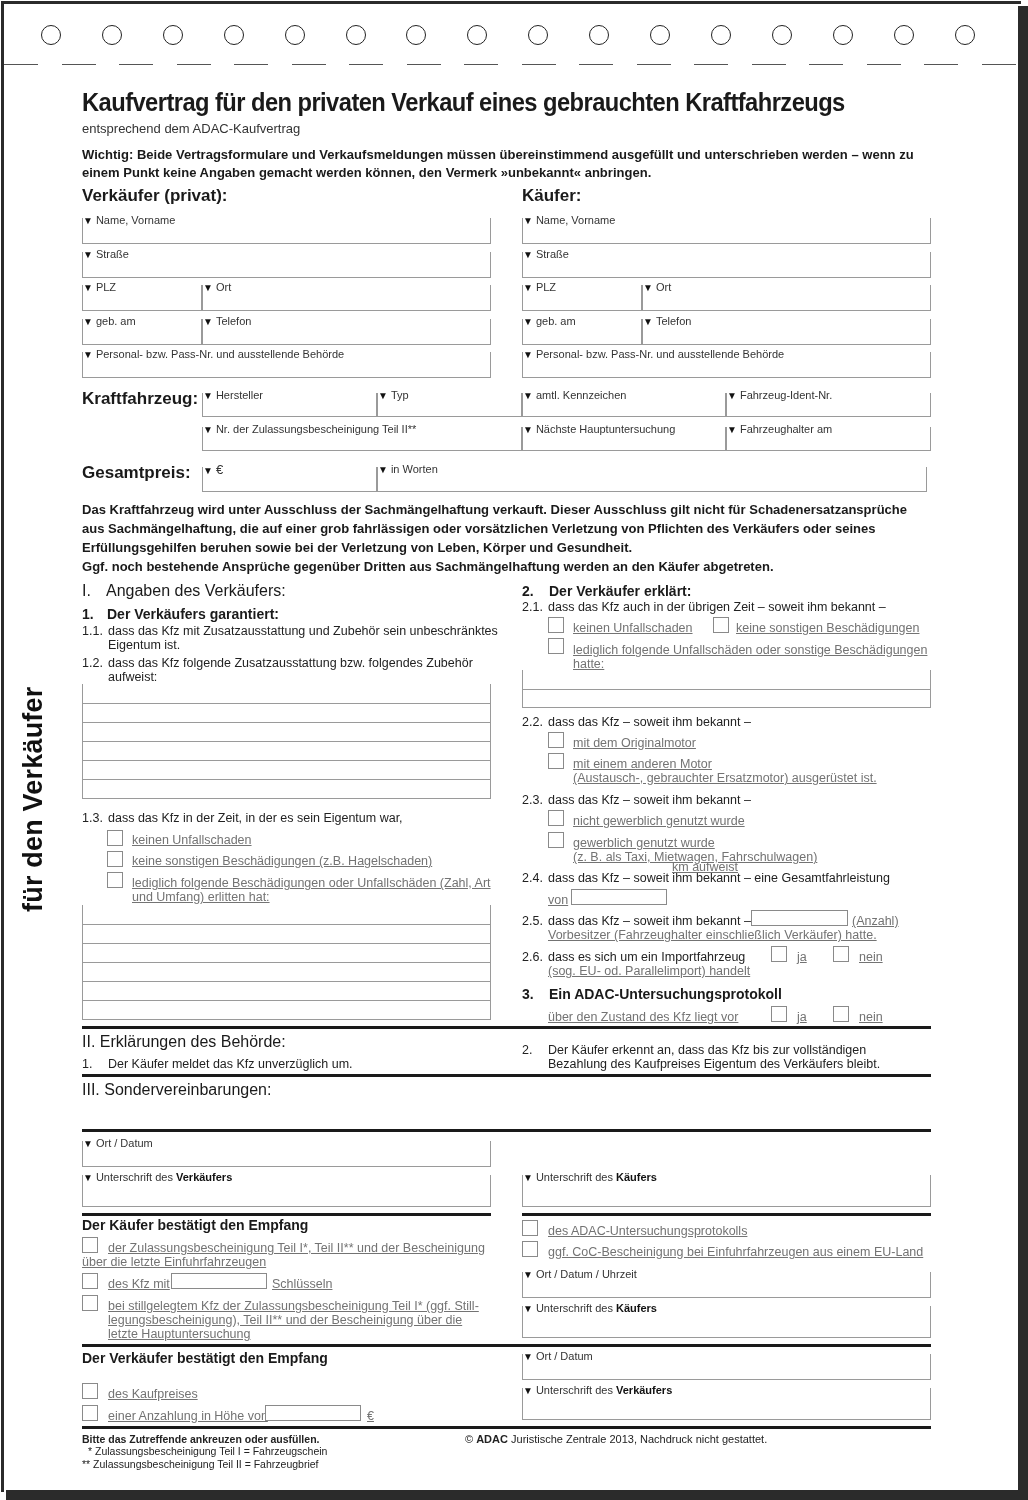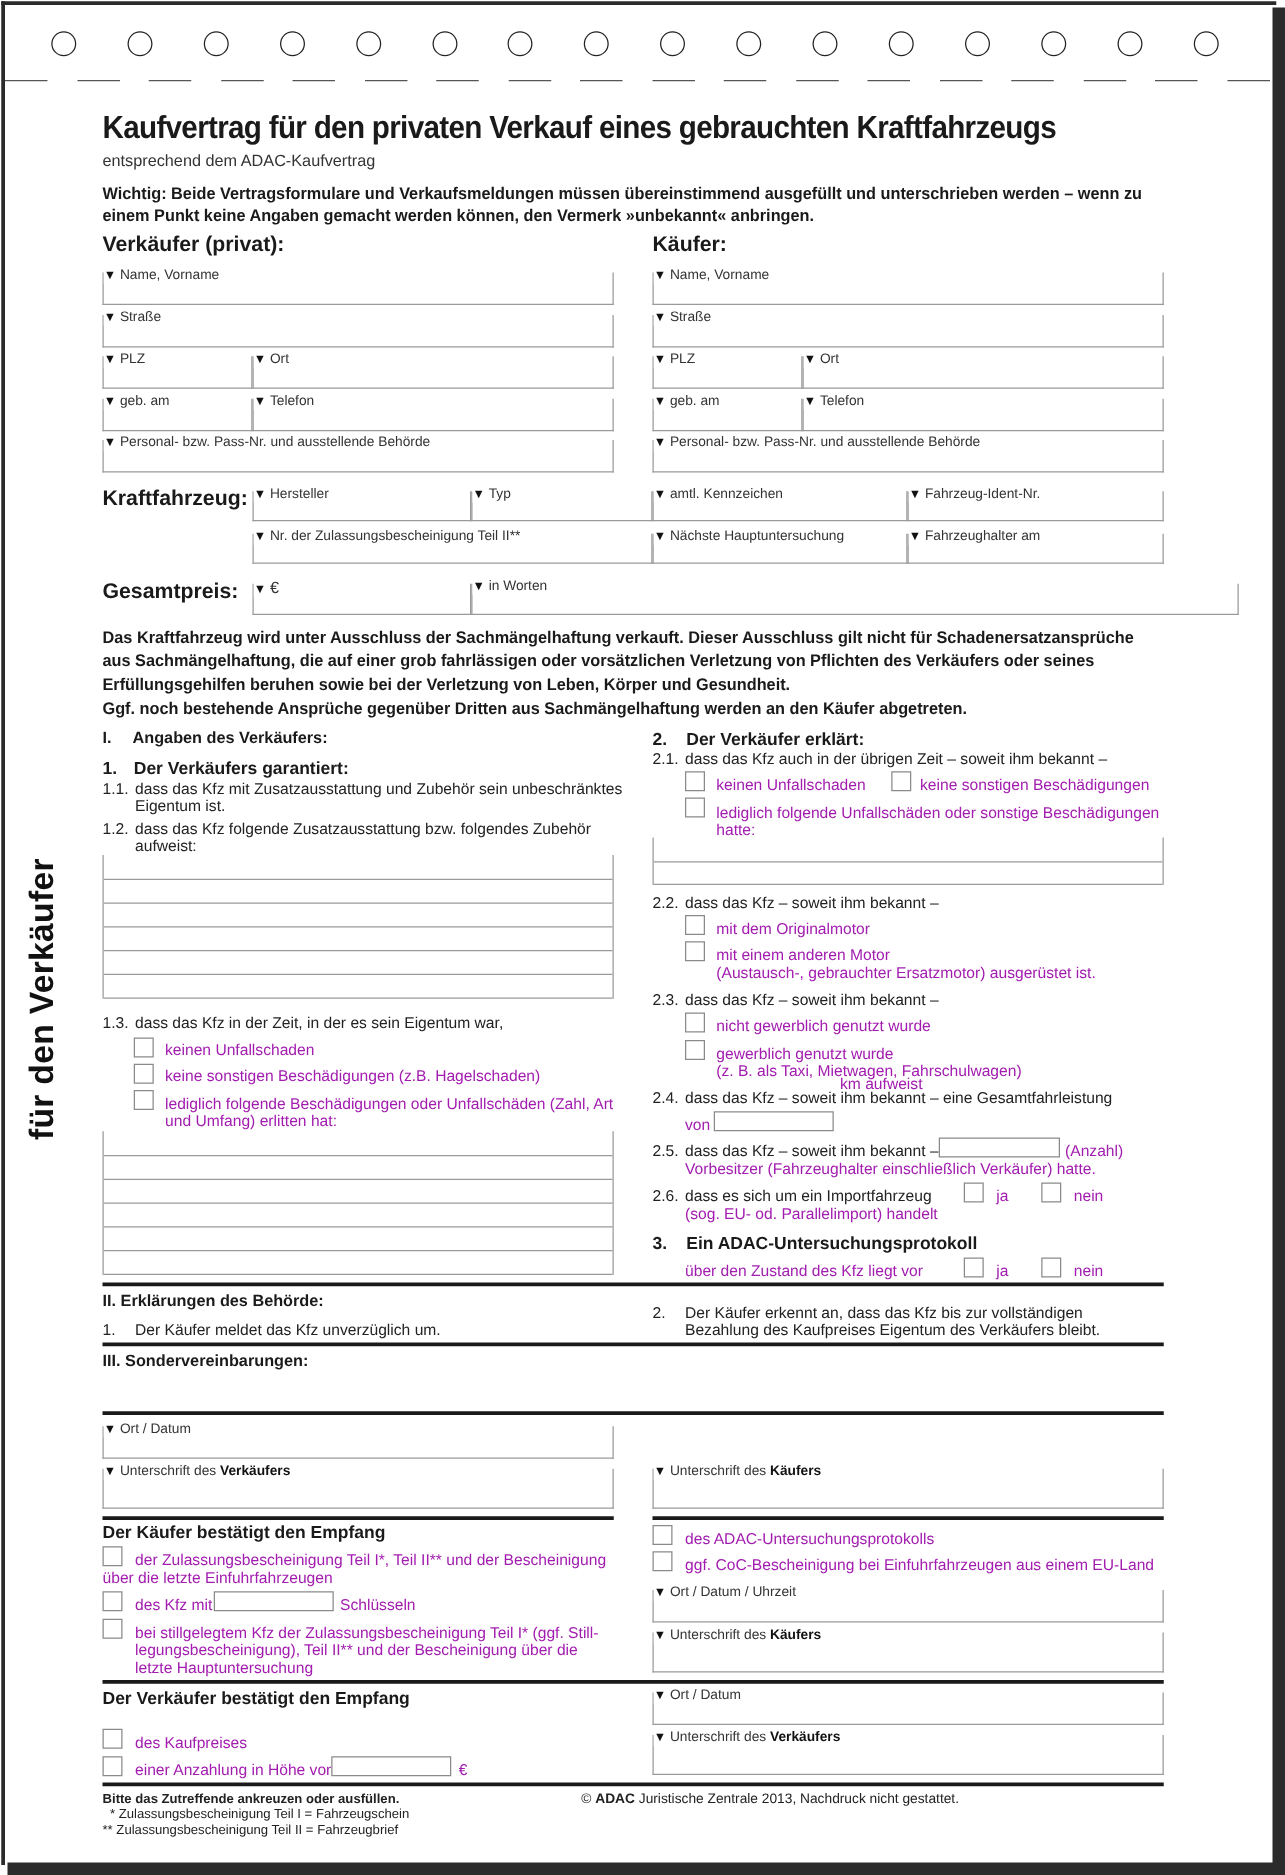--- a/index.html
+++ b/index.html
@@ -27,28 +27,28 @@
   .party-head { font-size: 17px; font-weight: bold; }
 
   
   .field { position: absolute; border-left: 1px solid #9a9a9a; border-bottom: 1.5px solid #9a9a9a; border-right: 1px solid #9a9a9a; }
   .field-noleft { border-left: none; }
   .flabel { position: absolute; left: 0; top: -4px; font-size: 11px; color: #333; white-space: nowrap; background: #fff; padding-right: 3px; line-height: 13px; }
   .tri { display: inline-block; font-size: 10px; color: #111; margin-right: 3px; }
   .flabel b { color: #111; }
   .field-input { position: absolute; left: 2px; right: 2px; bottom: 1px; height: 16px; border: none; background: transparent; outline: none; font-size: 12px; font-family: "Liberation Sans", sans-serif; }
 
-  .sec-head { font-size: 13px; font-weight: bold; white-space: nowrap; }
+  .sec-head { font-size: 16px; font-weight: normal; white-space: nowrap; }
   .sub-head { font-size: 14px; font-weight: bold; white-space: nowrap; }
   .body-text { font-size: 12.5px; line-height: 14px; color: #222; }
   .legal { left: 82px; top: 500px; width: 870px; font-size: 13.5px; font-weight: bold; line-height: 19px; transform: scaleX(0.965); transform-origin: left top; }
 
   .num { display: inline-block; width: 26px; }
   .cb { position: absolute; width: 16px; height: 16px; border: 1px solid #8a8a8a; background: #fff; cursor: pointer; }
-  .cb-label { position: absolute; font-size: 12.5px; line-height: 14px; color: #a21caf; white-space: nowrap; }
+  .cb-label { position: absolute; font-size: 12.5px; line-height: 14px; color: #737373; white-space: nowrap; text-decoration: underline; }
   .inline-box { position: absolute; height: 16px; border: 1px solid #8a8a8a; background: #fff; }
   .inline-box input { width: 100%; height: 100%; border: none; background: transparent; outline: none; font-size: 11px; }
 
   .lines-box { position: absolute; border-left: 1px solid #9a9a9a; border-right: 1px solid #9a9a9a; }
   .line { position: absolute; left: 0; right: 0; height: 1px; background: #9a9a9a; }
 
   .thick-rule { position: absolute; height: 3px; background: #1a1a1a; }
   .footer-note { font-size: 10.5px; line-height: 12px; color: #222; white-space: nowrap; }
 </style>
 </head>
@@ -192,21 +192,21 @@
 <div class="field" style="left:726px;top:427px;width:205px;height:24px">
   <span class="flabel"><span class="tri">▼</span><span>Fahrzeughalter am</span></span>
   <input class="field-input" style="">
 </div>
 
 <div class="abs party-head" style="left:82px;top:463px">Gesamtpreis:</div>
 <div class="field" style="left:202px;top:467px;width:175px;height:25px">
   <span class="flabel"><span class="tri">▼</span><span style="font-size:13px">€</span></span>
   <input class="field-input" value="" style="">
 </div>
-<div class="field" style="left:377px;top:467px;width:614px;height:25px">
+<div class="field" style="left:377px;top:467px;width:550px;height:25px">
   <span class="flabel"><span class="tri">▼</span><span>in Worten</span></span>
   <input class="field-input" value="" style="">
 </div>
 
 <div class="abs legal">
   <div>Das Kraftfahrzeug wird unter Ausschluss der Sachmängelhaftung verkauft. Dieser Ausschluss gilt nicht für Schadenersatzansprüche aus Sachmängelhaftung, die auf einer grob fahrlässigen oder vorsätzlichen Verletzung von Pflichten des Verkäufers oder seines Erfüllungsgehilfen beruhen sowie bei der Verletzung von Leben, Körper und Gesundheit.</div>
   <div>Ggf. noch bestehende Ansprüche gegenüber Dritten aus Sachmängelhaftung werden an den Käufer abgetreten.</div>
 </div>
 
 <div class="abs sec-head" style="left:82px;top:582px">

